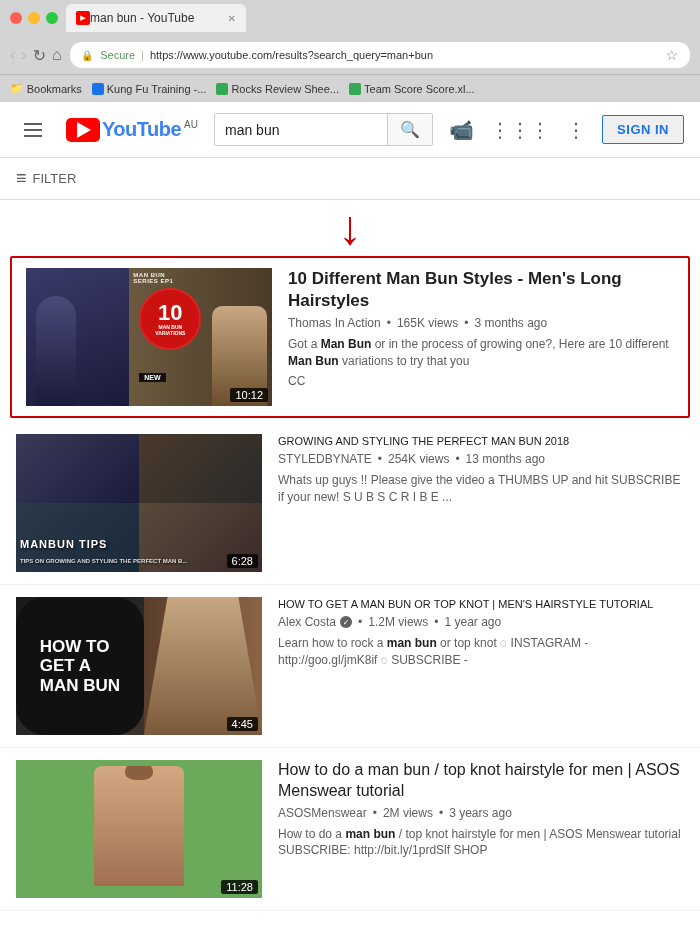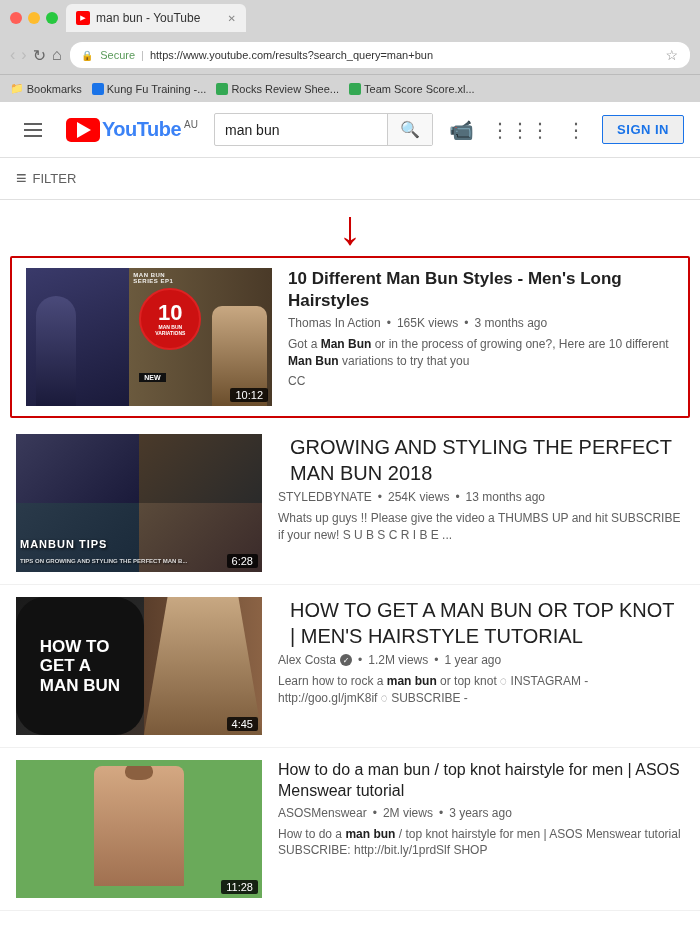--- a/index.html
+++ b/index.html
@@ -6,21 +6,21 @@
     body { font-family: -apple-system, 'Helvetica Neue', Arial, sans-serif; background: #fff; width: 700px; overflow-x: hidden; }
 
     
     .browser-chrome { background: #e8e8e8; }
     .title-bar { background: #d4d4d4; display: flex; align-items: center; padding: 8px 10px; gap: 8px; height: 36px; }
     .traffic-lights { display: flex; gap: 6px; align-items: center; }
     .traffic-light { width: 12px; height: 12px; border-radius: 50%; }
     .tl-red { background: #ff5f57; }
     .tl-yellow { background: #febc2e; }
     .tl-green { background: #28c840; }
-    .tab { background: #f0f0f0; border-radius: 6px 6px 0 0; display: flex; align-items: center; padding: 4px 10px; gap: 6px; font-size: 12px; color: #333; min-width: 180px; height: 28px; }
+    .tab { background: #f0f0f0; border-radius: 6px 6px 0 0; display: flex; align-items: center; padding: 4px 10px; font-size: 12px; color: #333; min-width: 180px; height: 28px; }
     .tab-favicon { width: 14px; height: 14px; background: #ff0000; border-radius: 2px; display: flex; align-items: center; justify-content: center; }
     .tab-favicon::after { content: '▶'; color: white; font-size: 7px; }
     .tab-title { flex: 1; font-size: 12px; }
     .tab-close { color: #888; font-size: 10px; cursor: pointer; }
 
     .address-bar { background: #d4d4d4; padding: 4px 10px; display: flex; align-items: center; gap: 8px; height: 38px; }
     .nav-btns { display: flex; gap: 6px; align-items: center; }
     .nav-btn { color: #666; font-size: 16px; cursor: pointer; }
     .nav-btn.disabled { color: #bbb; }
     .address-field { flex: 1; background: white; border-radius: 12px; padding: 4px 12px; display: flex; align-items: center; gap: 6px; font-size: 12px; color: #333; height: 26px; }
@@ -72,21 +72,21 @@
     .thumb-4 { background: linear-gradient(135deg, #87ceeb 0%, #b0d4f1 30%, #7a9abf 60%, #4a7a9b 100%); }
 
     .thumb2-content { position: absolute; inset: 0; display: grid; grid-template-columns: 1fr 1fr; grid-template-rows: 1fr 1fr; }
     .thumb2-cell { background: linear-gradient(135deg, #2c3e50, #4a4a4a); }
 
     .duration-badge { position: absolute; bottom: 4px; right: 4px; background: rgba(0,0,0,0.8); color: white; font-size: 11px; padding: 1px 5px; border-radius: 2px; font-weight: 500; }
 
     .video-info { flex: 1; }
     .video-title { font-size: 16px; color: #212121; font-weight: 400; line-height: 1.3; margin-bottom: 4px; }
     .video-title.large { font-size: 17px; font-weight: 600; }
-    .video-title.caps { text-transform: uppercase; font-size: 20px; font-weight: 500; margin-left: 12px; }
+    .video-title.caps { text-transform: uppercase; font-size: 11px; font-weight: 500; }
     .video-meta { font-size: 12px; color: #606060; margin-bottom: 6px; display: flex; align-items: center; gap: 4px; }
     .verified-icon { width: 12px; height: 12px; background: #606060; border-radius: 50%; display: inline-flex; align-items: center; justify-content: center; color: white; font-size: 8px; }
     .video-desc { font-size: 12px; color: #606060; line-height: 1.4; }
     .video-desc .highlight { font-weight: 600; color: #212121; }
     .cc-badge { font-size: 12px; color: #606060; margin-top: 4px; }
 
     .dot-sep { margin: 0 2px; }
   </style>
 </head>
 <body>

